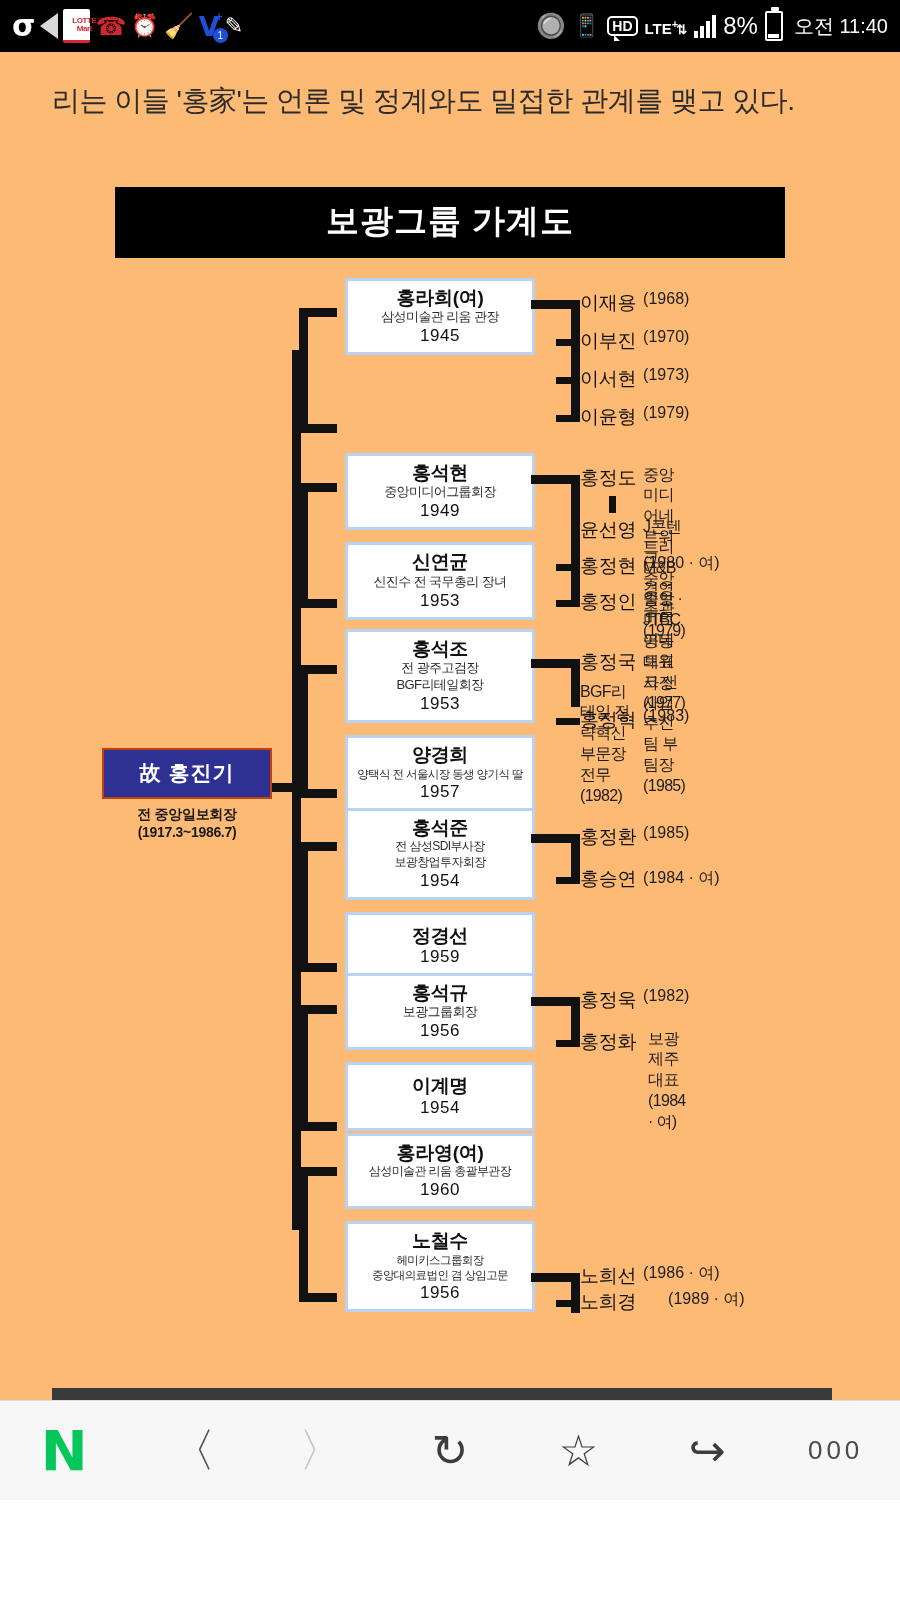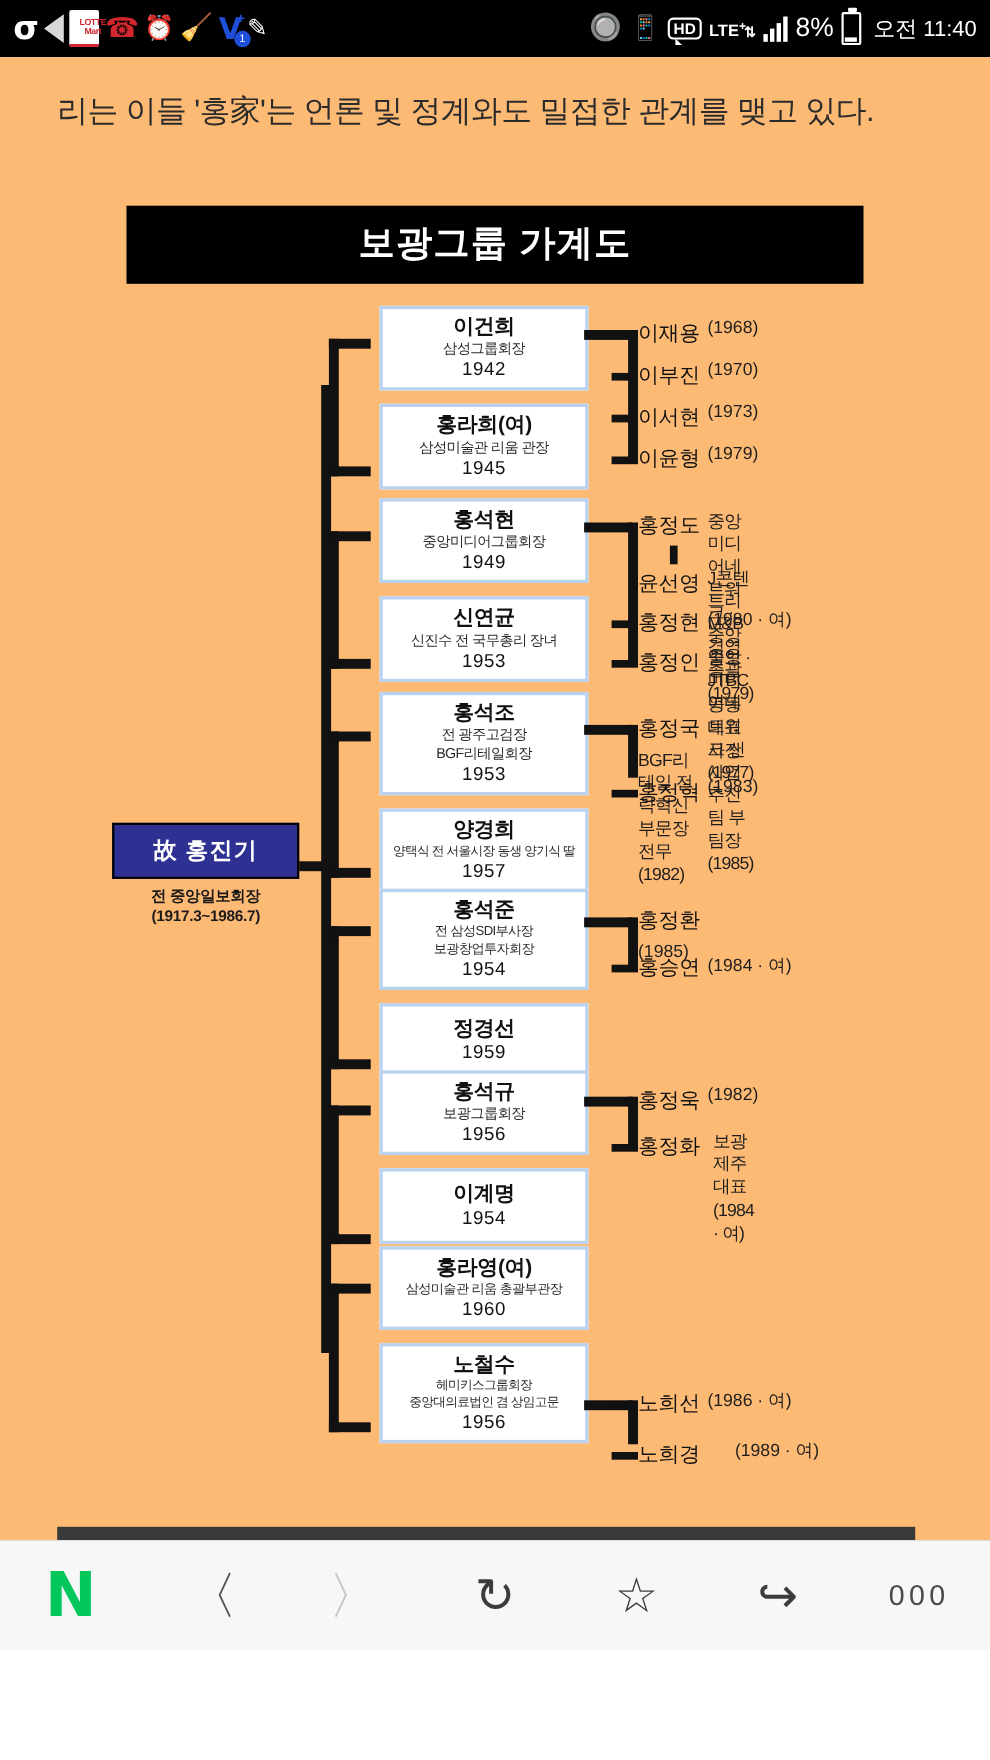--- a/index.html
+++ b/index.html
@@ -118,21 +118,21 @@
   }
 
   .tree { position:relative; height:1040px; margin-top:20px; }
 
   
   .root-wrap {
     position:absolute; left:8px; top:470px; width:170px; text-align:center;
   }
   .root-box {
     background:#2e3192; color:#ffffff;
-    border:2px solid #000000;
+    border:2px solid #c2410c;
     font-size:21px; font-weight:bold;
     padding:9px 0 10px 0;
     letter-spacing:1px;
   }
   .root-sub {
     margin-top:6px; font-size:14px; font-weight:bold; color:#1a1a1a; line-height:1.35;
     letter-spacing:-0.3px;
   }
 
   
@@ -275,25 +275,20 @@
       </div>
       <div class="root-stem"></div>
       <div class="spine"></div>
 
       <div class="grp" style="top:0px;">
         <div class="bracket" style="top:30px;height:125px;"></div>
         <div class="b-top" style="top:30px;"></div>
         <div class="b-bot" style="top:146px;"></div>
         <div class="boxes">
           <div class="pbox">
-            <div class="nm">이건희</div>
-            <div class="rl">삼성그룹회장</div>
-            <div class="yr">1942</div>
-          </div>
-          <div class="pbox">
             <div class="nm">홍라희(여)</div>
             <div class="rl">삼성미술관 리움 관장</div>
             <div class="yr">1945</div>
           </div>
         </div>
         <div class="kids" style="left:232px; top:22px;">
           <div class="kid-stem"></div>
           <div class="kid-spine" style="height:118px;"></div>
           <div class="kid" style="top:-10px;">
             <span class="tick"></span>
@@ -405,21 +400,21 @@
             <div class="yr">1954</div>
           </div>
           <div class="pbox" style="padding:9px 2px 10px 2px;">
             <div class="nm">정경선</div>
             <div class="yr">1959</div>
           </div>
         </div>
         <div class="kids" style="left:232px; top:26px;">
           <div class="kid-stem"></div>
           <div class="kid-spine" style="height:46px;"></div>
-          <div class="kid" style="top:-10px;flex-direction:column;">
+          <div class="kid" style="top:-10px;">
             <span class="tick"></span>
             <span class="knm">홍정환</span>
             <span class="kyr">(1985)</span>
           </div>
           <div class="kid" style="top:32px;align-items:center;">
             <span class="tick"></span>
             <span class="knm">홍승연</span>
             <span class="kyr">(1984 · 여)</span>
           </div>
         </div>
@@ -474,21 +469,21 @@
           </div>
         </div>
         <div class="kids" style="left:232px; top:140px;">
           <div class="kid-stem"></div>
           <div class="kid-spine" style="height:40px;"></div>
           <div class="kid" style="top:-10px;">
             <span class="tick"></span>
             <span class="knm">노희선</span>
             <span class="kyr">(1986 · 여)</span>
           </div>
-          <div class="kid" style="top:36px;gap:32px;">
+          <div class="kid" style="top:16px;gap:32px;">
             <span class="tick"></span>
             <span class="knm">노희경</span>
             <span class="kyr">(1989 · 여)</span>
           </div>
         </div>
       </div>
 
     </div>
   </div>
 

